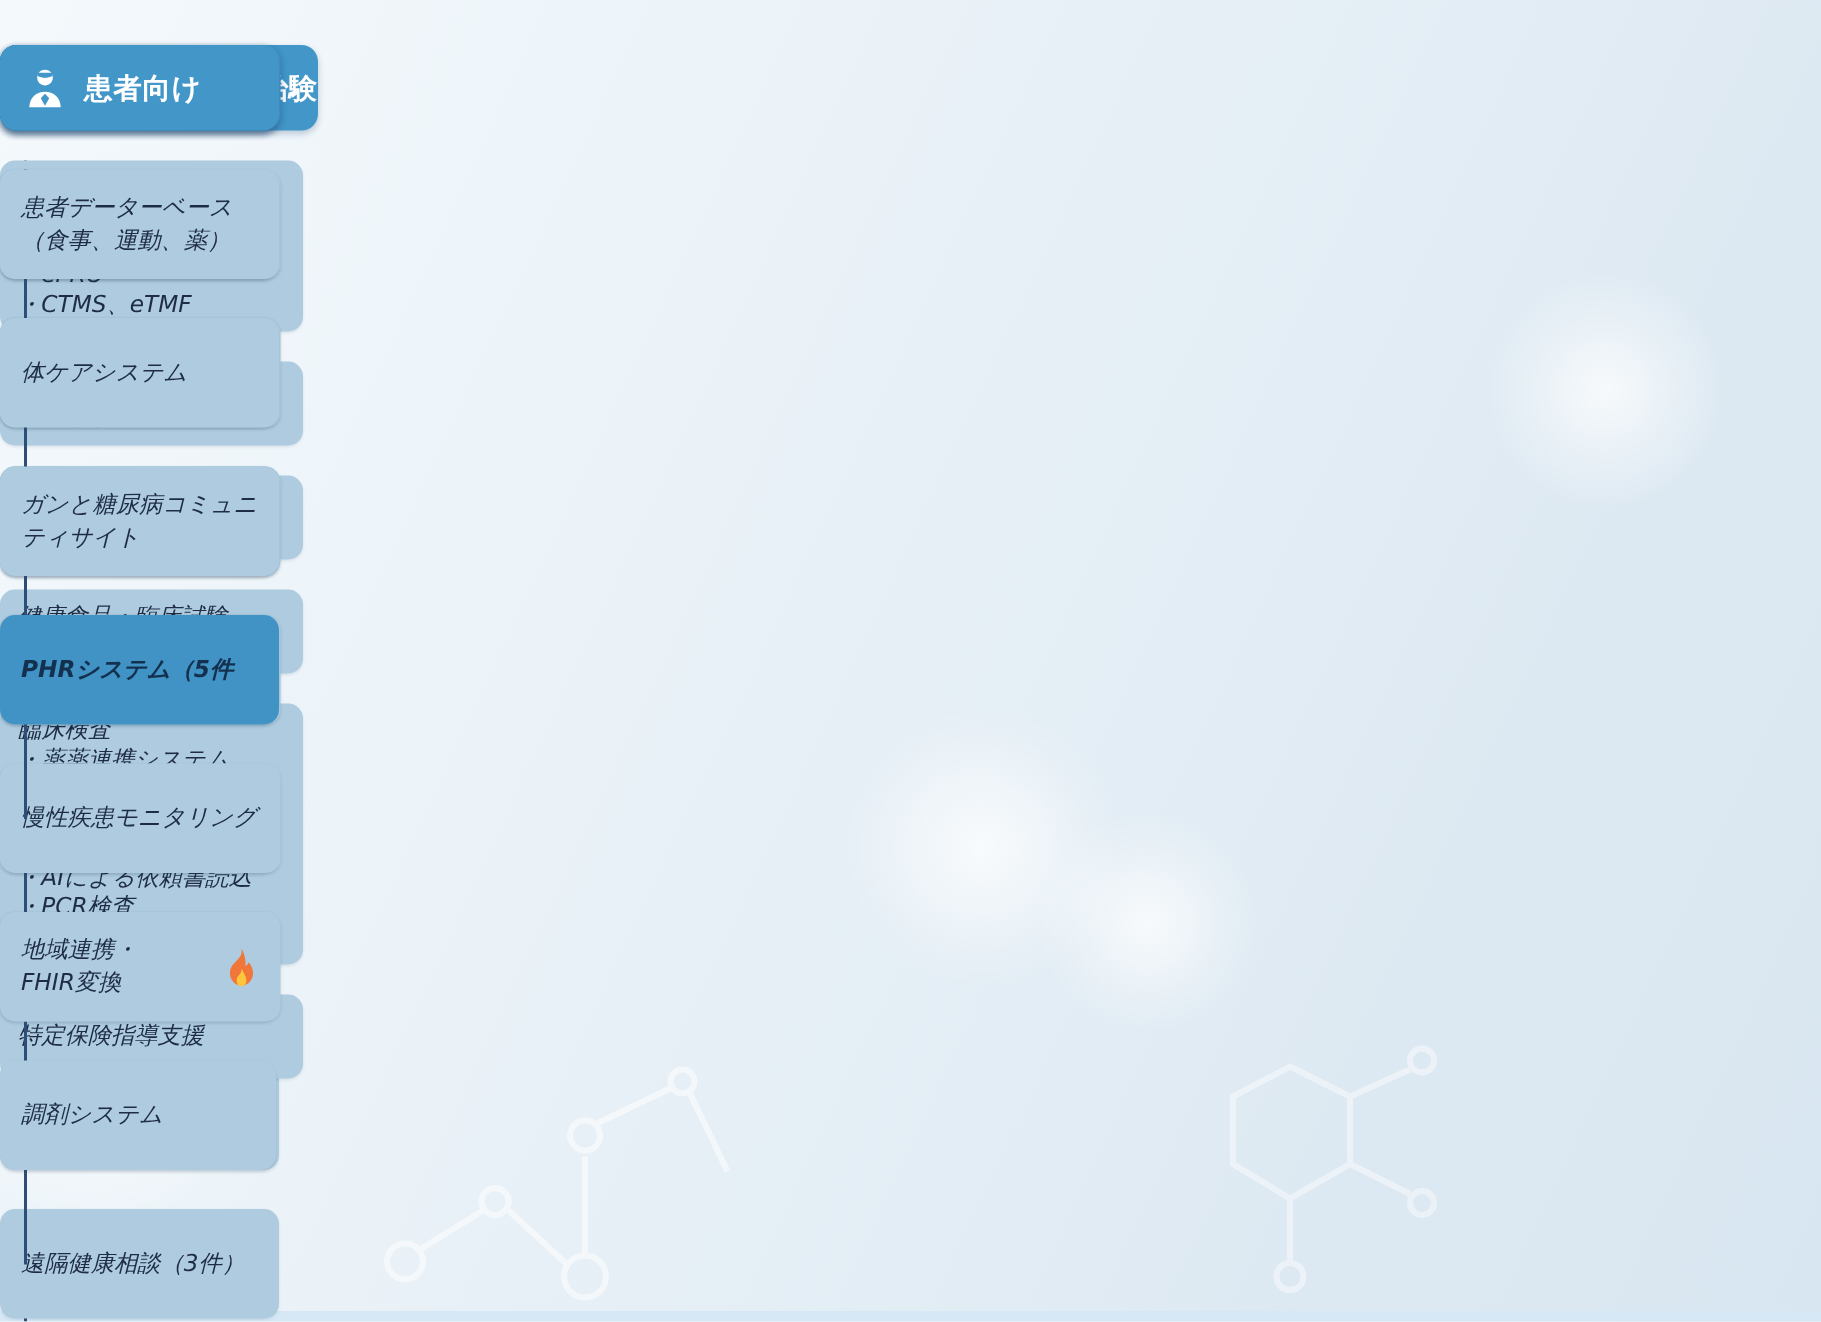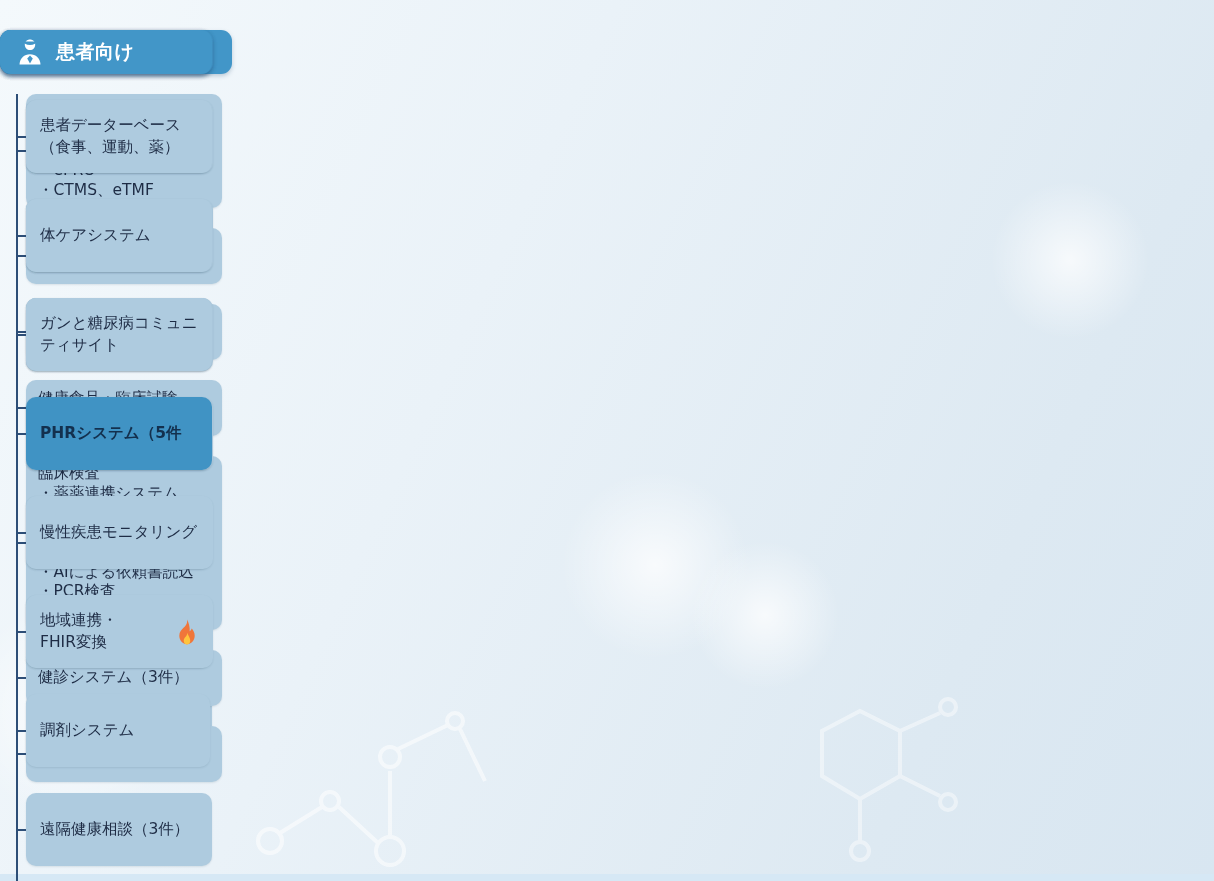--- a/index.html
+++ b/index.html
@@ -13,31 +13,31 @@
     overflow:hidden;
     background:linear-gradient(115deg,#f4f9fc 0%,#eaf2f8 38%,#dde9f2 78%,#d8e6f1 100%);
   }
   
   .deco{position:absolute;pointer-events:none;}
   .blob{border-radius:50%;background:radial-gradient(circle,rgba(255,255,255,.75) 0%,rgba(255,255,255,0) 70%);}
   .bottom-strip{position:absolute;left:0;bottom:0;width:100%;height:7px;background:#d6e8f5;}
 
   .column{position:absolute;top:30px;}
   .col-header{
-    height:44px;border-radius:11px;
+    height:57px;border-radius:11px;
     background:var(--header-bg);
     display:flex;align-items:center;
     box-shadow:0 2px 4px rgba(30,70,110,.25);
     color:var(--header-text);
   }
   .hdr-icon{width:34px;height:34px;margin:0 9px 0 13px;flex:0 0 auto;display:flex;align-items:center;justify-content:center;}
   .hdr-icon svg{width:32px;height:32px;display:block;}
   .hdr-label{font-size:19px;font-weight:bold;letter-spacing:.5px;white-space:nowrap;}
 
-  .col-body{position:relative;padding-left:26px;}
+  .col-body{position:relative;font-style:italic;}
   .vline{position:absolute;left:16px;top:0;width:2px;background:var(--connector);}
 
   .item{
     position:relative;
     min-height:57px;
     padding:8px 14px;
     border-radius:10px;
     background:var(--item-bg);
     color:var(--item-text);
     display:flex;align-items:center;
@@ -224,25 +224,20 @@
             <div class="item-line">・検体集荷支援システム</div>
             <div class="item-line">・検査結果参照システム</div>
             <div class="item-line">・電子カルテに結果連携</div>
             <div class="item-line">・AIによる依頼書読込</div>
             <div class="item-line">・PCR検査</div>
             <div class="item-line">（東京Olympicで採用）</div>
           </div>
         </div>
         <div class="item">
           <div class="item-lines">
-            <div class="item-line">健診システム（3件）</div>
-          </div>
-        </div>
-        <div class="item">
-          <div class="item-lines">
             <div class="item-line">特定保険指導支援</div>
           </div>
         </div>
       </div>
     </div>
     <div class="column">
       <div class="col-header">
         <span class="hdr-icon">
           <svg viewBox="0 0 32 32">
             <g fill="#fff">

